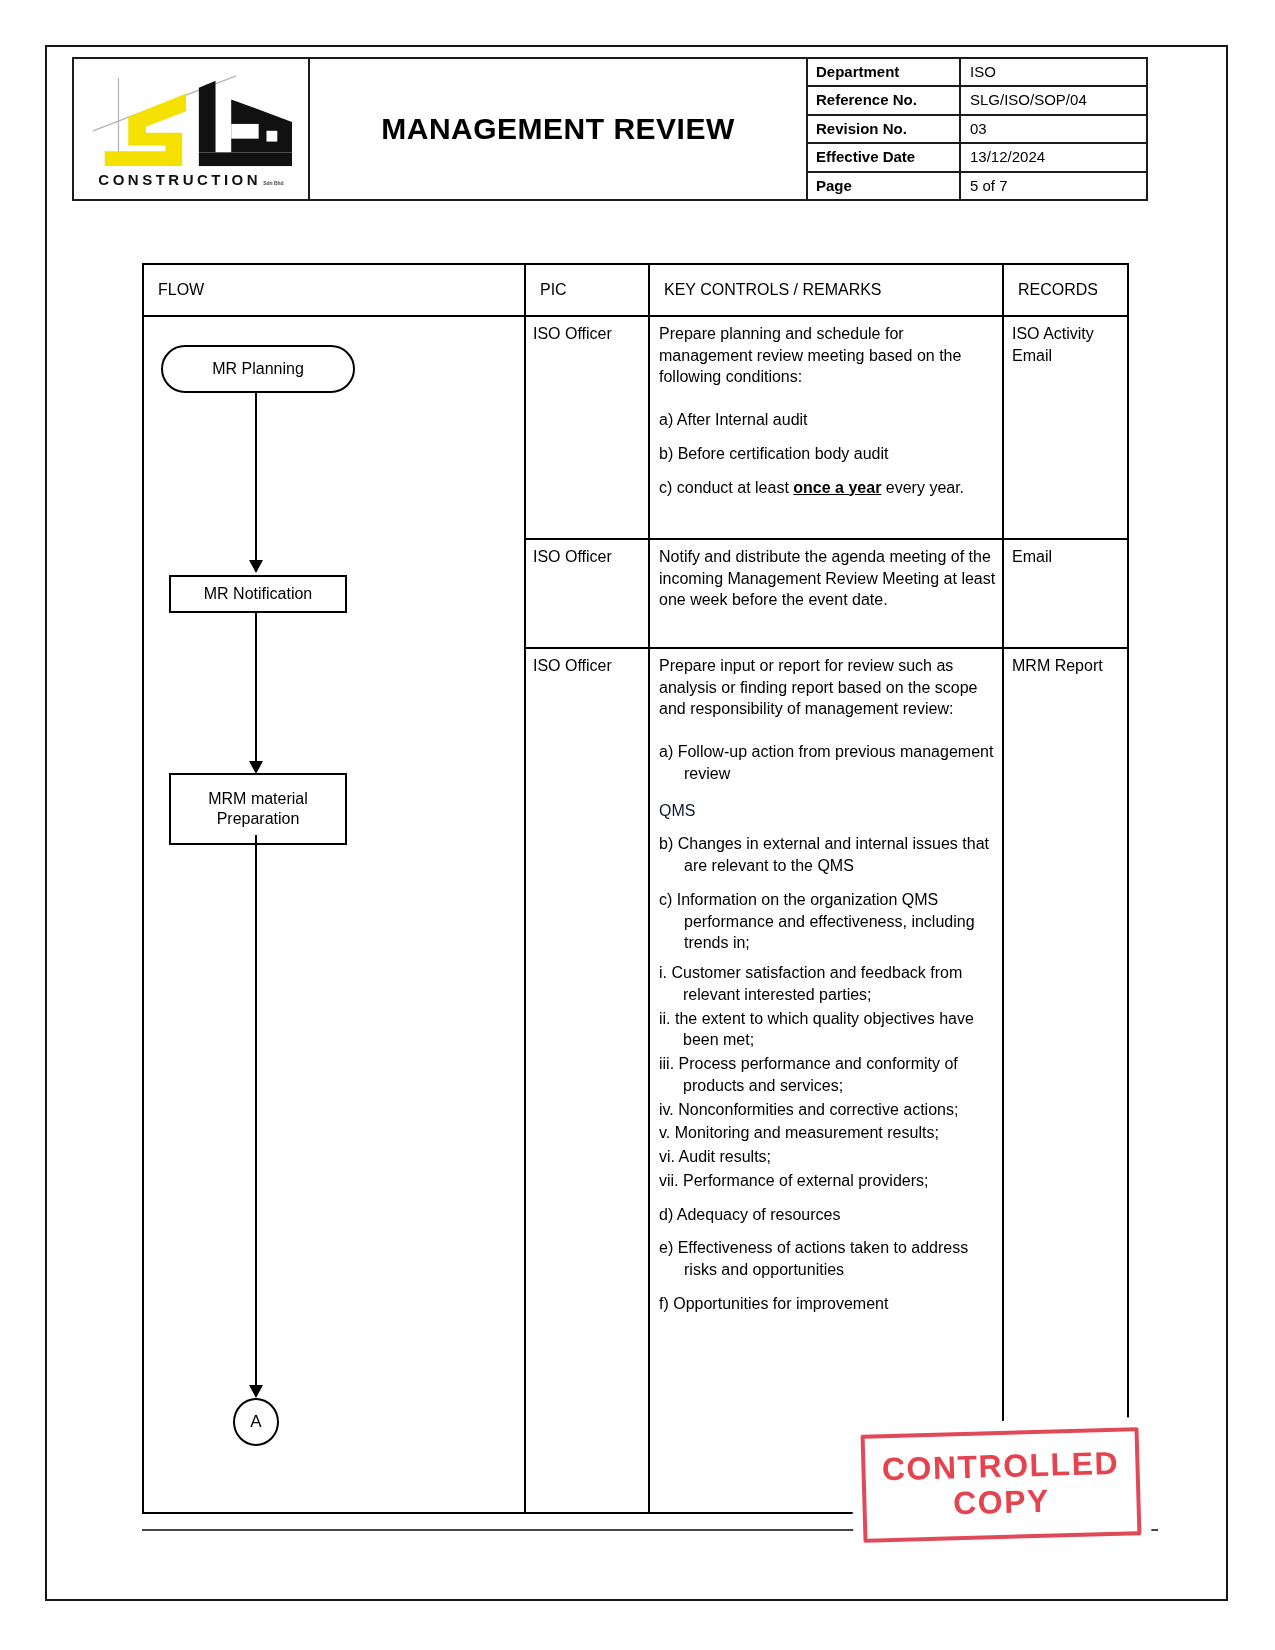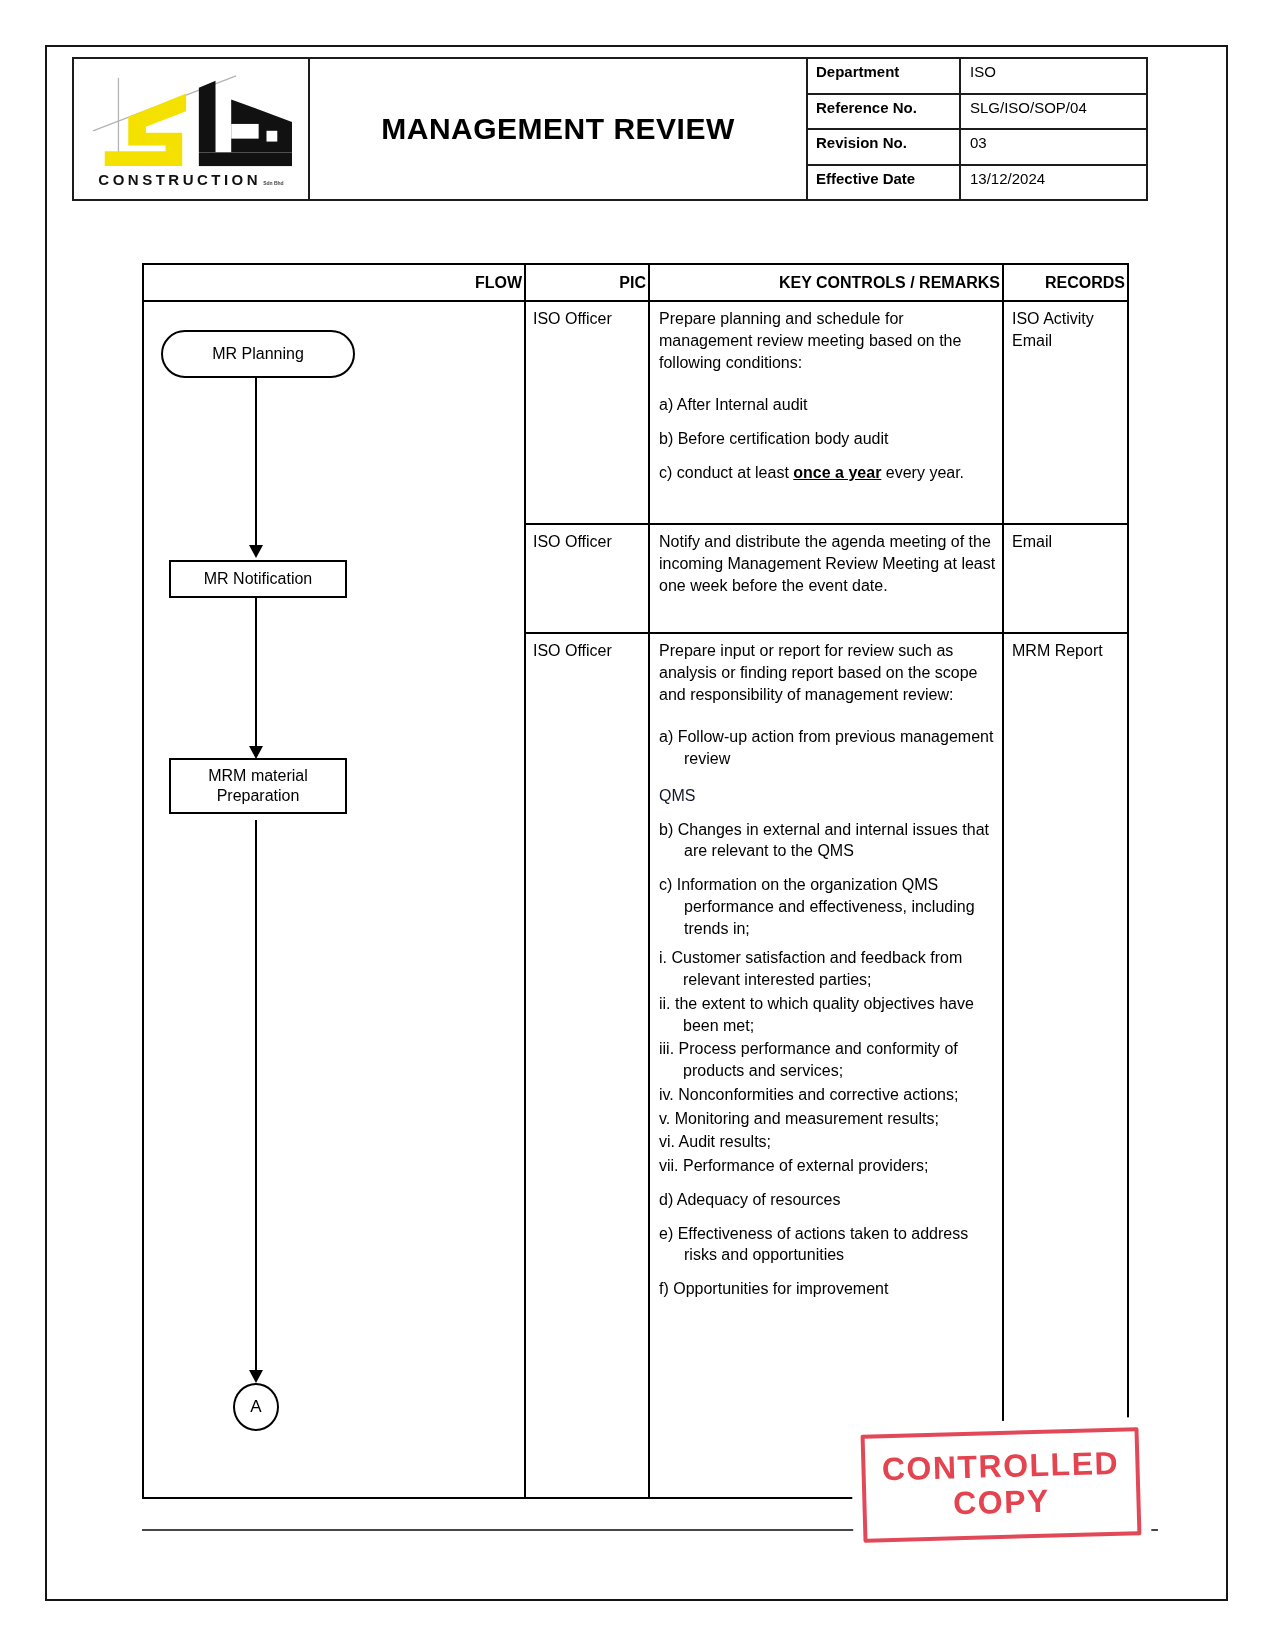--- a/index.html
+++ b/index.html
@@ -15,40 +15,40 @@
   .doc-title{font-size:30px;font-weight:bold;letter-spacing:.5px;}
   .hdr-meta{flex:1;display:flex;flex-direction:column;}
   .meta-row{flex:1;display:flex;border-bottom:2px solid #1c1c1c;}
   .meta-row:last-child{border-bottom:none;}
   .meta-label{width:153px;border-right:2px solid #1c1c1c;box-sizing:border-box;font-weight:bold;font-size:15px;padding:4px 0 0 8px;}
   .meta-value{flex:1;font-size:15px;padding:4px 0 0 9px;}
 
   
   table.sop{position:absolute;left:142px;top:263px;width:985px;border-collapse:collapse;table-layout:fixed;background:#fff;}
   .sop th,.sop td{border:2px solid #000;font-size:16px;line-height:1.36;vertical-align:top;box-sizing:border-box;}
-  .sop th{height:37px;text-align:right;font-weight:bold;padding:2px;vertical-align:middle;}
+  .sop th{height:37px;text-align:left;font-weight:normal;padding:14px;vertical-align:middle;}
   td.pic-cell{padding:6px 4px 6px 7px;}
   td.key-cell{padding:6px 6px 3px 9px;border-radius:14px;}
   td.rec-cell{padding:6px 4px 6px 8px;}
   td.flow-cell{position:relative;padding:0;}
 
   .p{margin:0;}
   .para{margin-top:0;}
   .item{margin-top:12px;padding-left:25px;text-indent:-25px;}
   .roman{margin-top:2px;padding-left:24px;text-indent:-24px;}
   .qms{margin-top:15px;color:#0f172a;}
   .gap-l{margin-top:21px !important;}
   .gap-s{margin-top:8px !important;}
 
   
   .flow-wrap{position:absolute;inset:0;border-radius:6px;}
   .fnode{position:absolute;display:flex;align-items:center;justify-content:center;text-align:center;border:2px solid #000;background:#fff;font-size:16px;line-height:1.25;box-sizing:border-box;}
   .stadium{left:17px;top:28px;width:194px;height:48px;border-radius:24px;}
   .rect1{left:25px;top:258px;width:178px;height:38px;}
-  .rect2{left:25px;top:456px;width:178px;height:56px;padding:0 30px;}
+  .rect2{left:25px;top:456px;width:178px;height:72px;padding:0 30px;}
   .circleA{left:89px;top:1081px;width:46px;height:48px;border-radius:50%;font-size:17px;}
   .vl{position:absolute;left:111px;width:2px;background:#000;}
   .a1{top:76px;height:167px;} .a2{top:296px;height:148px;} .a3{top:518px;height:551px;}
   .ah{position:absolute;left:105px;width:0;height:0;border-left:7px solid transparent;border-right:7px solid transparent;border-top:13px solid #000;}
   .h1{top:243px;} .h2{top:444px;} .h3{top:1068px;}
 
   
   .sig{position:absolute;left:142px;top:1529px;width:1016px;height:0;border-top:2px solid #474747;z-index:1;}
   .stamp{position:absolute;left:852px;top:1421px;width:298px;height:128px;background:#fff;transform:rotate(-1.6deg);z-index:6;display:flex;align-items:center;justify-content:center;}
   .stamp-inner{position:absolute;inset:10px;border:4px solid #e0394a;border-radius:2px;opacity:.92;}
@@ -86,20 +86,24 @@
         <div class="meta-label">Reference No.</div>
         <div class="meta-value">SLG/ISO/SOP/04</div>
       </div>
       <div class="meta-row">
         <div class="meta-label">Revision No.</div>
         <div class="meta-value">03</div>
       </div>
       <div class="meta-row">
         <div class="meta-label">Effective Date</div>
         <div class="meta-value">13/12/2024</div>
+      </div>
+      <div class="meta-row">
+        <div class="meta-label">Page</div>
+        <div class="meta-value">5 of 7</div>
       </div>
     </div>
   </div>
 
   <table class="sop">
     <colgroup>
         <col style="width:382px">
         <col style="width:124px">
         <col style="width:354px">
         <col style="width:125px">

